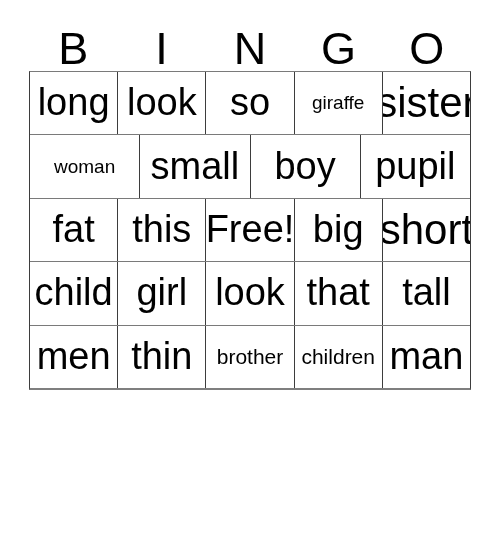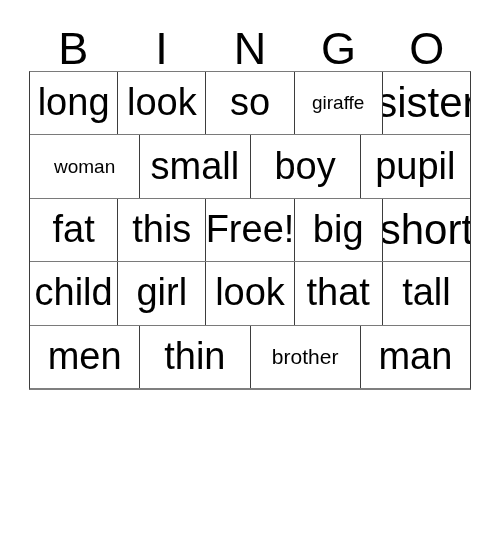--- a/index.html
+++ b/index.html
@@ -190,18 +190,21 @@
       <div class="grid-cell">
         <span class="cell-text size-lg">men</span>
       </div>
       <div class="grid-cell">
         <span class="cell-text size-lg">thin</span>
       </div>
       <div class="grid-cell">
         <span class="cell-text size-xs">brother</span>
       </div>
       <div class="grid-cell">
+        <span class="cell-text size-xs">children</span>
+      </div>
+      <div class="grid-cell">
         <span class="cell-text size-lg">man</span>
       </div>
     </div>
 
   </div>
 </div>
 
 </body></html>

